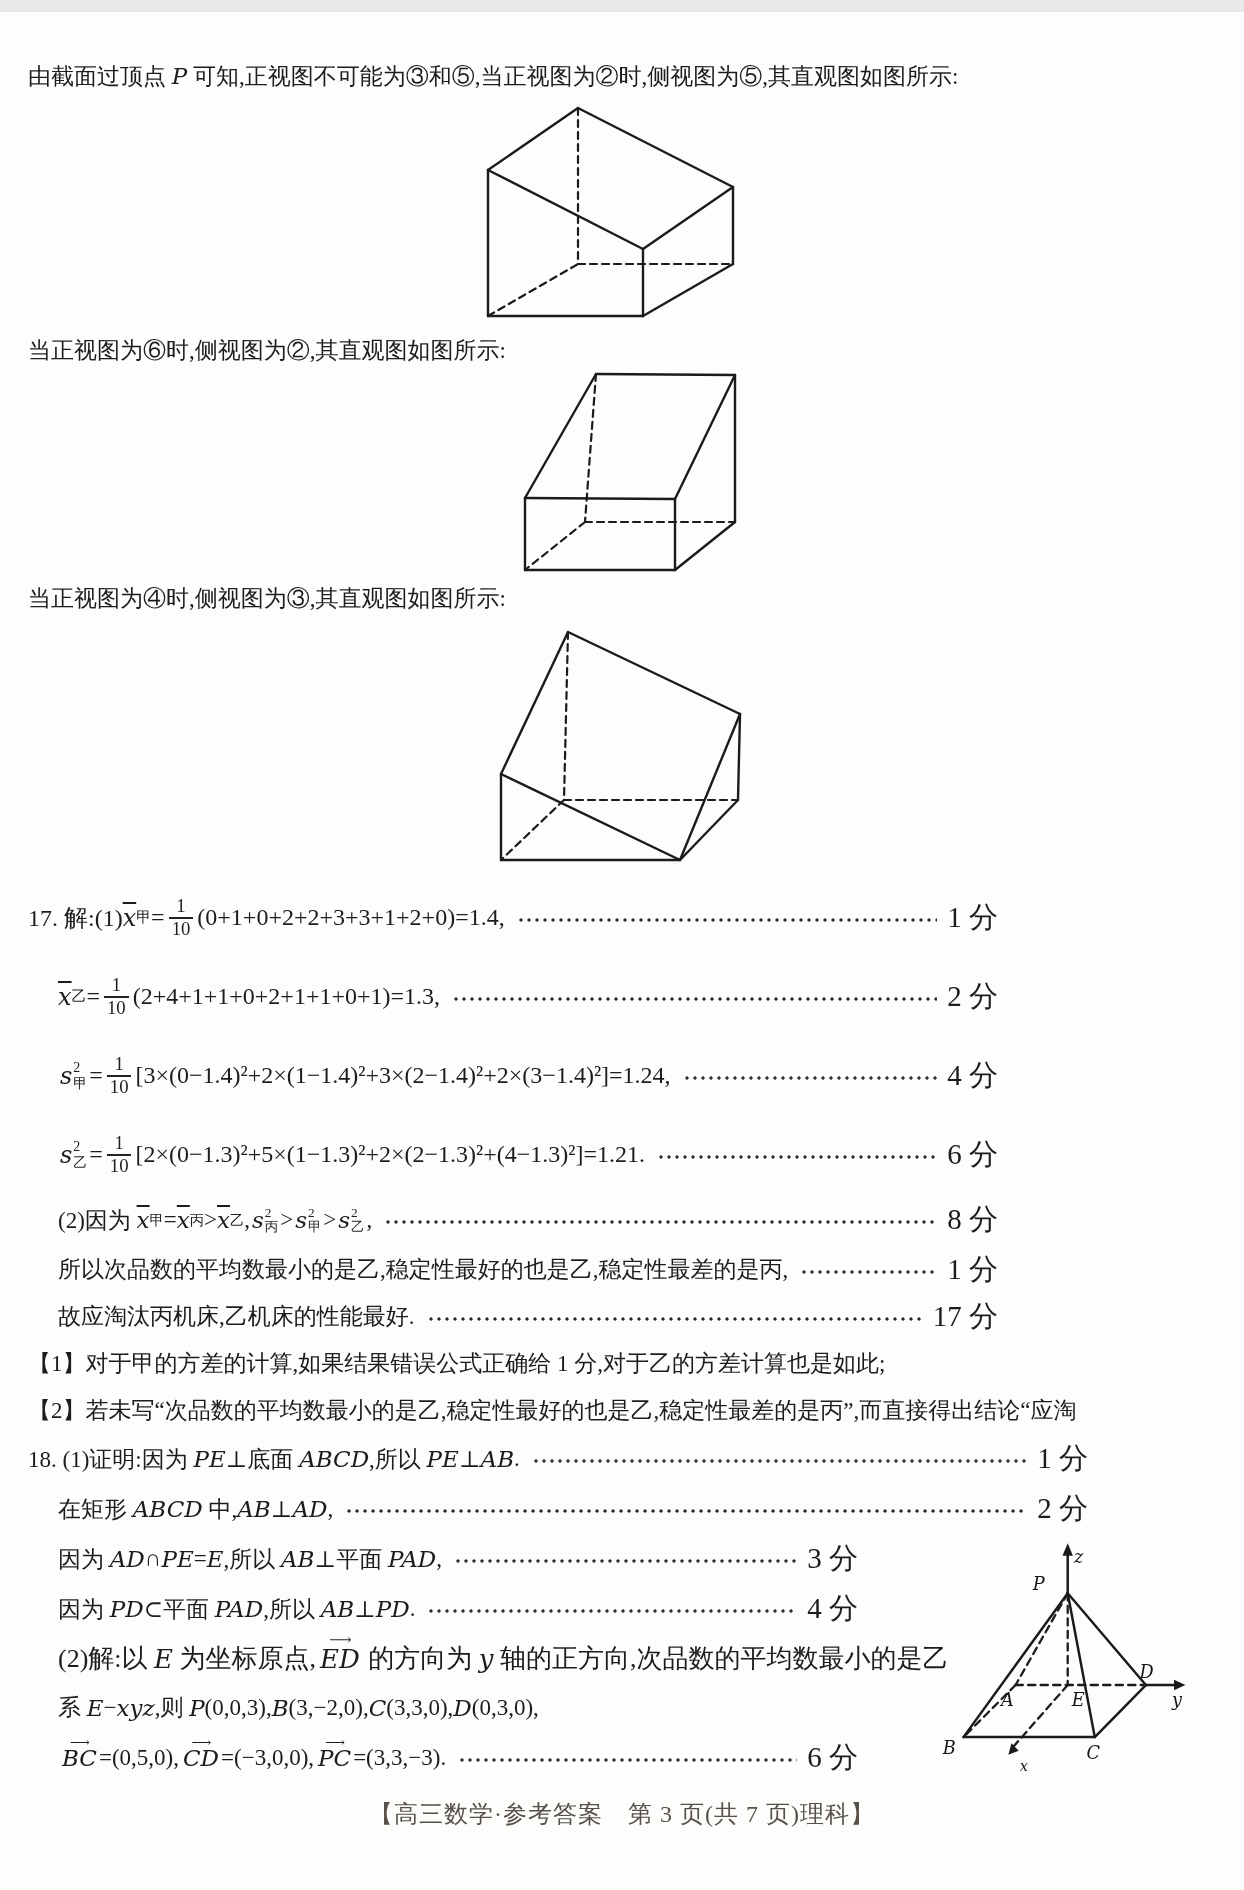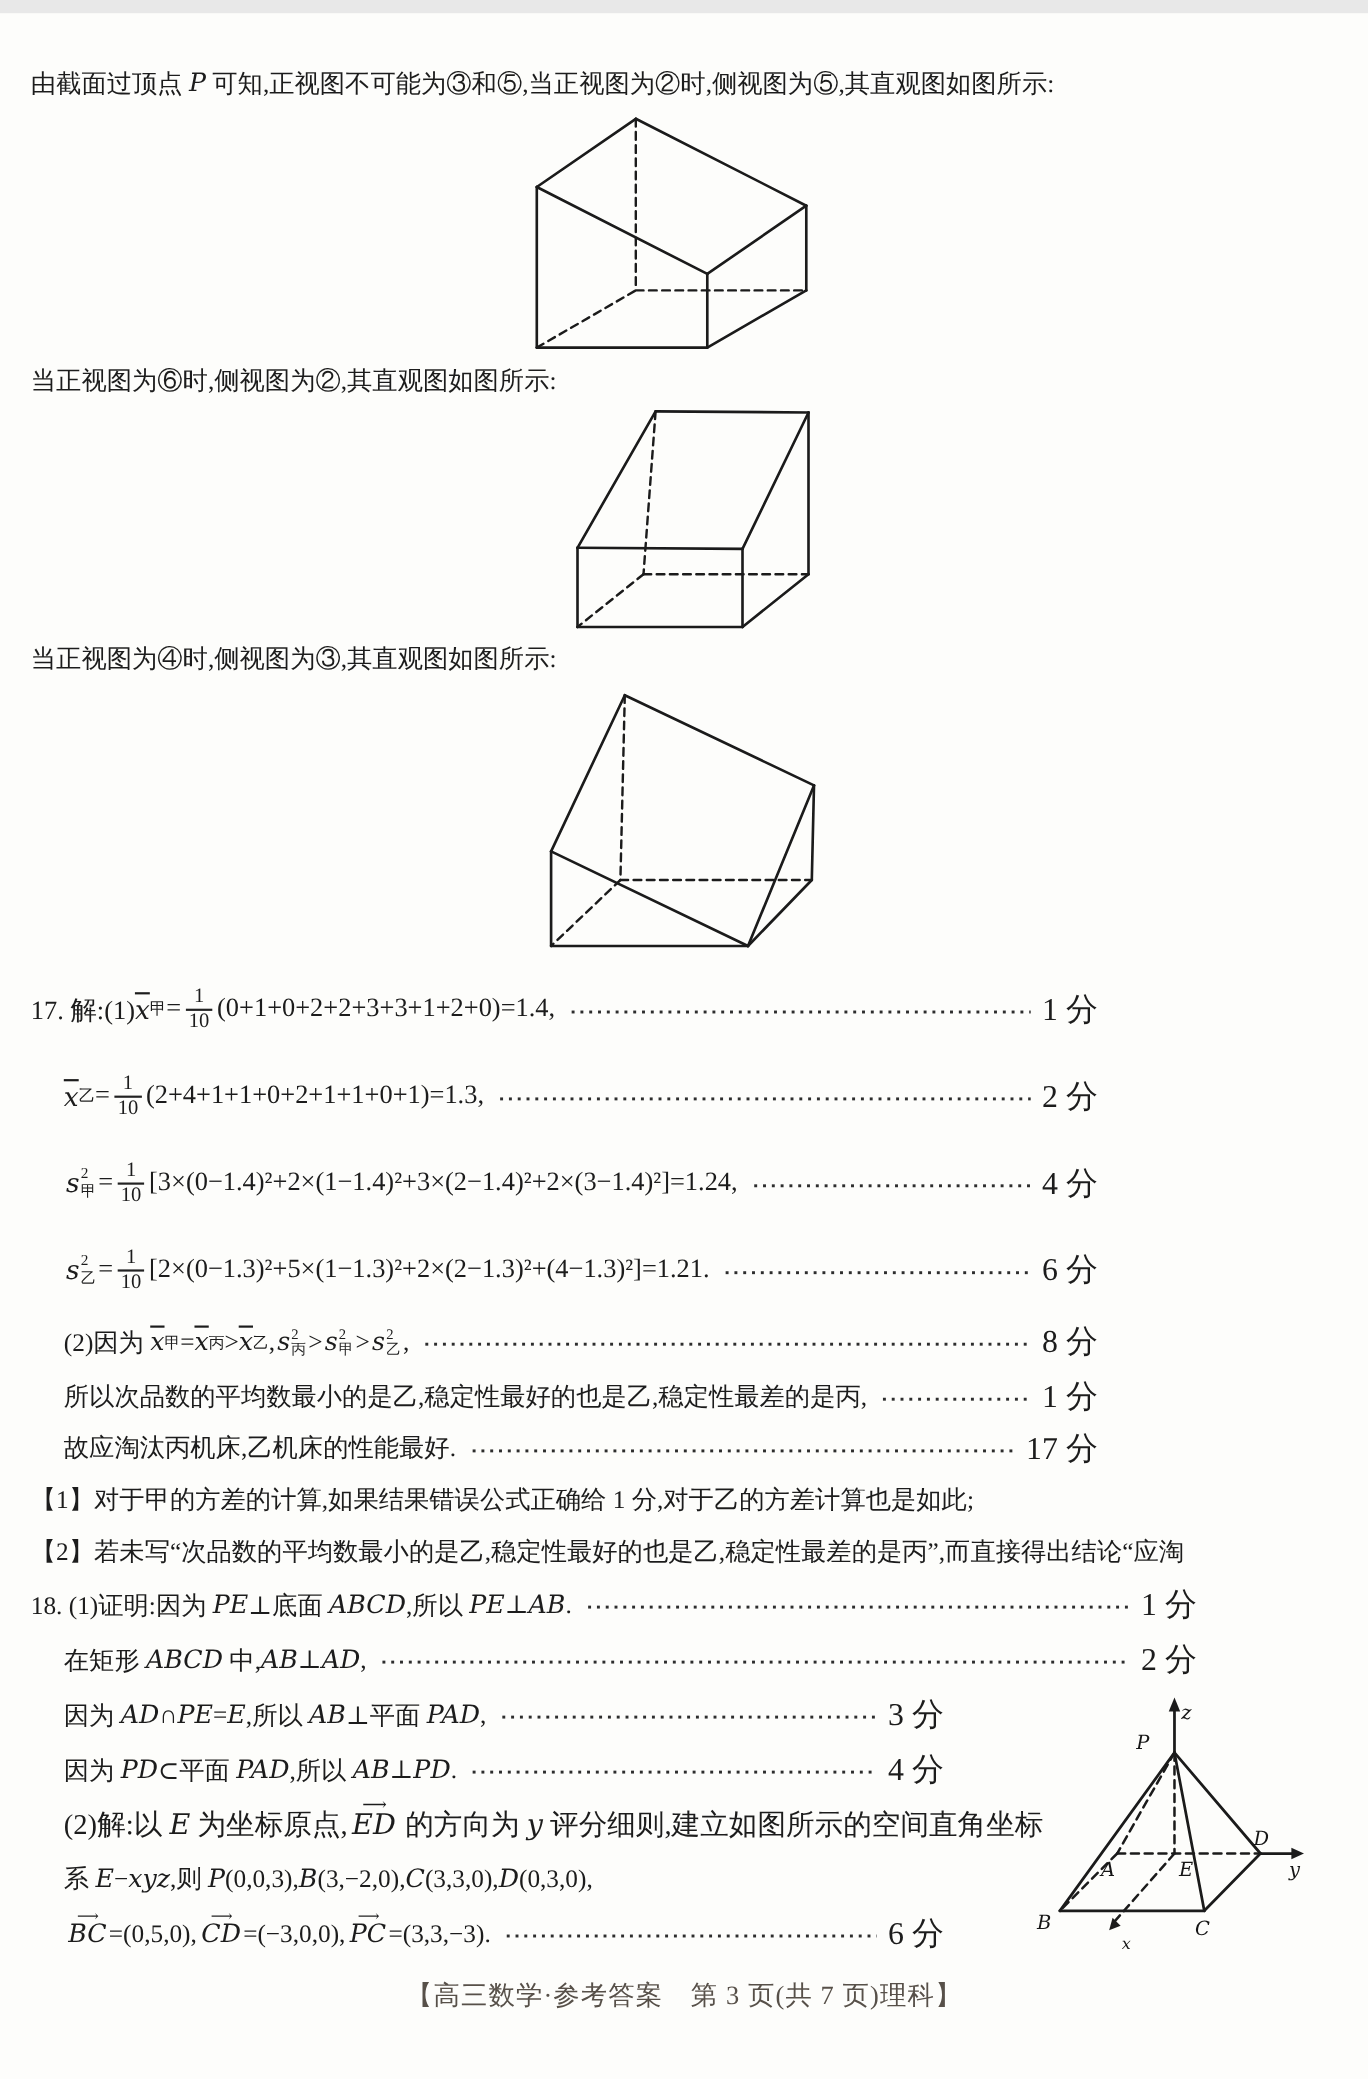--- a/index.html
+++ b/index.html
@@ -73,21 +73,21 @@
       <path class="sld" d="M55,76 L210,155"></path>
       <path class="sld" d="M210,155 L300,93"></path>
       <path class="sld" d="M55,76 L55,222"></path>
       <path class="sld" d="M210,155 L210,222"></path>
       <path class="sld" d="M300,93 L300,170"></path>
       <path class="sld" d="M55,222 L210,222"></path>
       <path class="sld" d="M210,222 L300,170"></path>
     </svg>
   </div>
 
-  <div class="line" style="height:40px;"><span class="tx">当正视图为⑥时,侧视图为②,其直观图如图所示:</span></div>
+  <div class="line" style="height:40px;align-items:flex-end;"><span class="tx">当正视图为⑥时,侧视图为②,其直观图如图所示:</span></div>
 
   <div class="figwrap">
     <svg width="300" height="212" viewBox="0 0 300 212">
       <path class="dsh" d="M158,8 L147,156"></path>
       <path class="dsh" d="M147,156 L297,156"></path>
       <path class="dsh" d="M147,156 L87,204"></path>
       <path class="sld" d="M158,8 L297,9"></path>
       <path class="sld" d="M158,8 L87,132"></path>
       <path class="sld" d="M297,9 L237,133"></path>
       <path class="sld" d="M87,132 L237,133"></path>
@@ -157,20 +157,20 @@
         <text x="197" y="136">D</text>
         <text x="228" y="163">y</text>
         <text x="8" y="209">B</text>
         <text x="146" y="214">C</text>
         <text x="82" y="226" style="font-size:14px;">x</text>
       </svg>
     </div>
 
     <div class="line pr2 indent" style="height:50px;"><span class="tx">因为 </span><span class="m">AD</span><span class="tx">∩</span><span class="m">PE</span><span class="tx">=</span><span class="m">E</span><span class="tx">,所以 </span><span class="m">AB</span><span class="tx">⊥平面 </span><span class="m">PAD</span><span class="tx">,</span><span class="leader"></span><span class="score">3 分</span></div>
     <div class="line pr2 indent" style="height:50px;"><span class="tx">因为 </span><span class="m">PD</span><span class="tx">⊂平面 </span><span class="m">PAD</span><span class="tx">,所以 </span><span class="m">AB</span><span class="tx">⊥</span><span class="m">PD</span><span class="tx">.</span><span class="leader"></span><span class="score">4 分</span></div>
-    <div class="line indent" style="height:49px;font-size:26px;"><span class="tx">(2)解:以 </span><span class="m">E</span><span class="tx"> 为坐标原点,</span><span class="vec">ED</span><span class="tx"> 的方向为 </span><span class="m">y</span><span class="tx"> 评分细则,建立如图所示的空间直角坐标</span></div>
+    <div class="line indent" style="height:49px;font-size:26px;"><span class="tx">(2)解:以 </span><span class="m">E</span><span class="tx"> 为坐标原点,</span><span class="vec">ED</span><span class="tx"> 的方向为 </span><span class="m">y</span><span class="tx"> 轴的正方向,次品数的平均数最小的是乙</span></div>
     <div class="line indent" style="height:49px;"><span class="tx">系 </span><span class="m">E</span><span class="tx">−</span><span class="m">xyz</span><span class="tx">,则 </span><span class="m">P</span><span class="tx">(0,0,3),</span><span class="m">B</span><span class="tx">(3,−2,0),</span><span class="m">C</span><span class="tx">(3,3,0),</span><span class="m">D</span><span class="tx">(0,3,0),</span></div>
     <div class="line pr2 indent" style="height:52px;"><span class="vec">BC</span><span class="tx">=(0,5,0),</span><span class="vec">CD</span><span class="tx">=(−3,0,0),</span><span class="vec">PC</span><span class="tx">=(3,3,−3).</span><span class="leader"></span><span class="score">6 分</span></div>
   </div>
 
   <div class="footer">【高三数学·参考答案　第 3 页(共 7 页)理科】</div>
 
 </div>
 
 </body></html>

